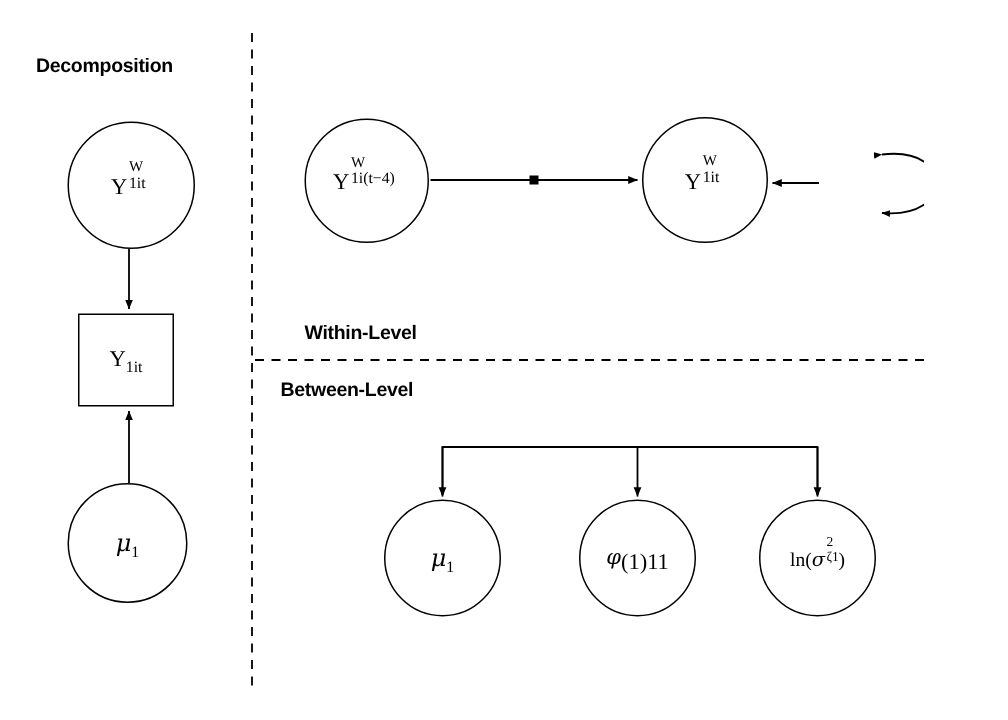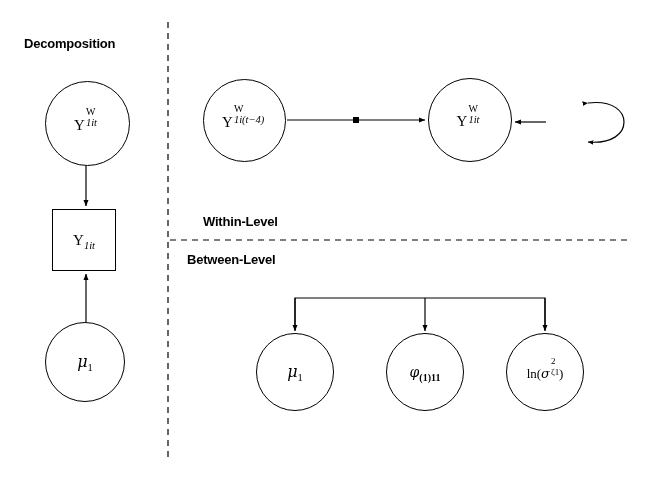--- a/index.html
+++ b/index.html
@@ -7,21 +7,20 @@
     padding: 0;
     background: #ffffff;
   }
   #canvas {
     position: relative;
     width: 616px;
     height: 480px;
     background: #ffffff;
     overflow: hidden;
     font-family: "Liberation Serif", serif;
-    padding-left: 11px;
   }
   .panel-label {
     position: absolute;
     font-family: "Liberation Sans", sans-serif;
     font-weight: bold;
     font-size: 13px;
     color: #000000;
     white-space: nowrap;
     letter-spacing: -0.2px;
   }
@@ -48,21 +47,21 @@
     line-height: 1;
     white-space: nowrap;
     position: relative;
     color: #000000;
   }
   .mathlabel .sub {
     font-size: 10.5px;
     vertical-align: sub;
     line-height: 0;
   }
-  .mathlabel .it { font-style: italic; }
+  .mathlabel .it { }
   .mathlabel .gk { font-style: italic; font-family: "DejaVu Serif", serif; }
 
   
   .stack {
     display: inline-block;
     position: relative;
     width: 0;
     height: 1em;
     vertical-align: baseline;
   }
@@ -120,21 +119,21 @@
   <div class="node circle" style="left:428px; top:78px; width:84px; height:84px;">
     <span class="mathlabel">Y<span class="stack"><span class="s-up">W</span><span class="s-dn it">1it</span></span><span style="display:inline-block;width:16px;"></span></span>
   </div>
 
 
   <div class="node circle" style="left:256px; top:333px; width:78px; height:78px;">
     <span class="mathlabel"><span class="gk" style="font-size:16px;">μ</span><span class="sub">1</span></span>
   </div>
 
   <div class="node circle" style="left:386px; top:333px; width:78px; height:78px;">
-    <span class="mathlabel" style="font-size:13px;"><span class="gk" style="font-size:14px;">φ</span><span class="sub" style="font-size:10px;font-weight:bold;">(1)11</span></span>
+    <span class="mathlabel" style="font-size:13px;"><span class="gk" style="font-size:14px;">φ</span><span class="sub" style="font-size:15px;">(1)11</span></span>
   </div>
 
   <div class="node circle" style="left:506px; top:333px; width:78px; height:78px;">
     <span class="mathlabel" style="font-size:13px;">ln(<span class="gk">σ</span><span class="stack"><span class="s-up" style="font-size:9px; top:-0.78em;">2</span><span class="s-dn" style="font-size:9px;">ζ1</span></span><span style="display:inline-block;width:9px;"></span><span>)</span></span>
   </div>
 
   <svg class="overlay" viewBox="0 0 672 480" xmlns="http://www.w3.org/2000/svg">
     <defs>
       <marker id="arrowhead" markerWidth="7" markerHeight="7" refX="6.2" refY="3" orient="auto" markerUnits="userSpaceOnUse">
         <path d="M0,0.4 L6.4,3 L0,5.6 z" fill="#000000"></path>

